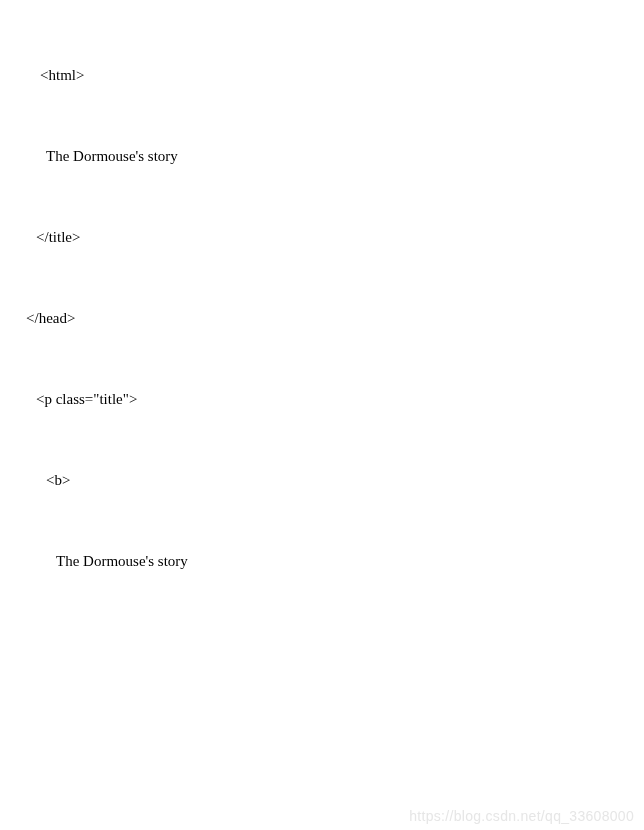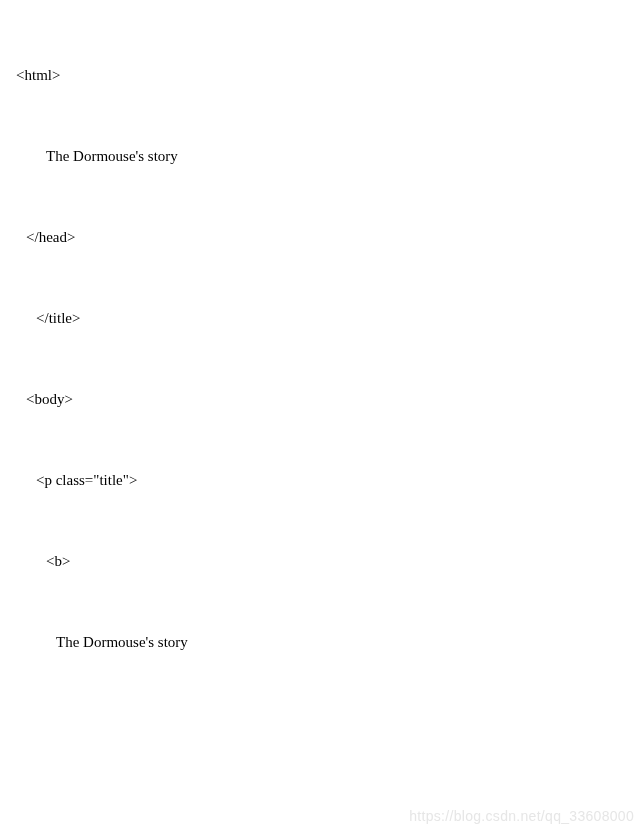--- a/index.html
+++ b/index.html
@@ -16,21 +16,21 @@
   }
   .code-block {
     padding: 8px 0 10px 8px;
     line-height: 27px;
     white-space: pre-wrap;
   }
   .line {
     display: block;
     min-height: 27px;
   }
-  .i0 { padding-left: 8px; }
+  .i0 { padding-left: 8px; margin-left: 24px; }
   .i1 { padding-left: 18px; }
   .i2 { padding-left: 28px; }
   .i3 { padding-left: 38px; }
   .i4 { padding-left: 48px; }
   .wm {
     position: absolute;
     bottom: 6px;
     right: 10px;
     color: #e6e6e6;
     font-size: 14px;
@@ -38,23 +38,22 @@
     letter-spacing: 0.3px;
     pointer-events: none;
   }
 </style>
 </head>
 <body>
 
 <div class="code-block">
   <span class="line i0">&lt;html&gt;</span>
   <span class="line i3">The Dormouse's story</span>
+  <span class="line i2">&lt;/title&gt;</span>
   <span class="line i1">&lt;/head&gt;</span>
-  <span class="line i2">&lt;/title&gt;</span>
-  <span class="line i1">&lt;body&gt;</span>
   <span class="line i2">&lt;p class="title"&gt;</span>
   <span class="line i3">&lt;b&gt;</span>
   <span class="line i4">The Dormouse's story</span>
   
   
   
   
   
   
   

